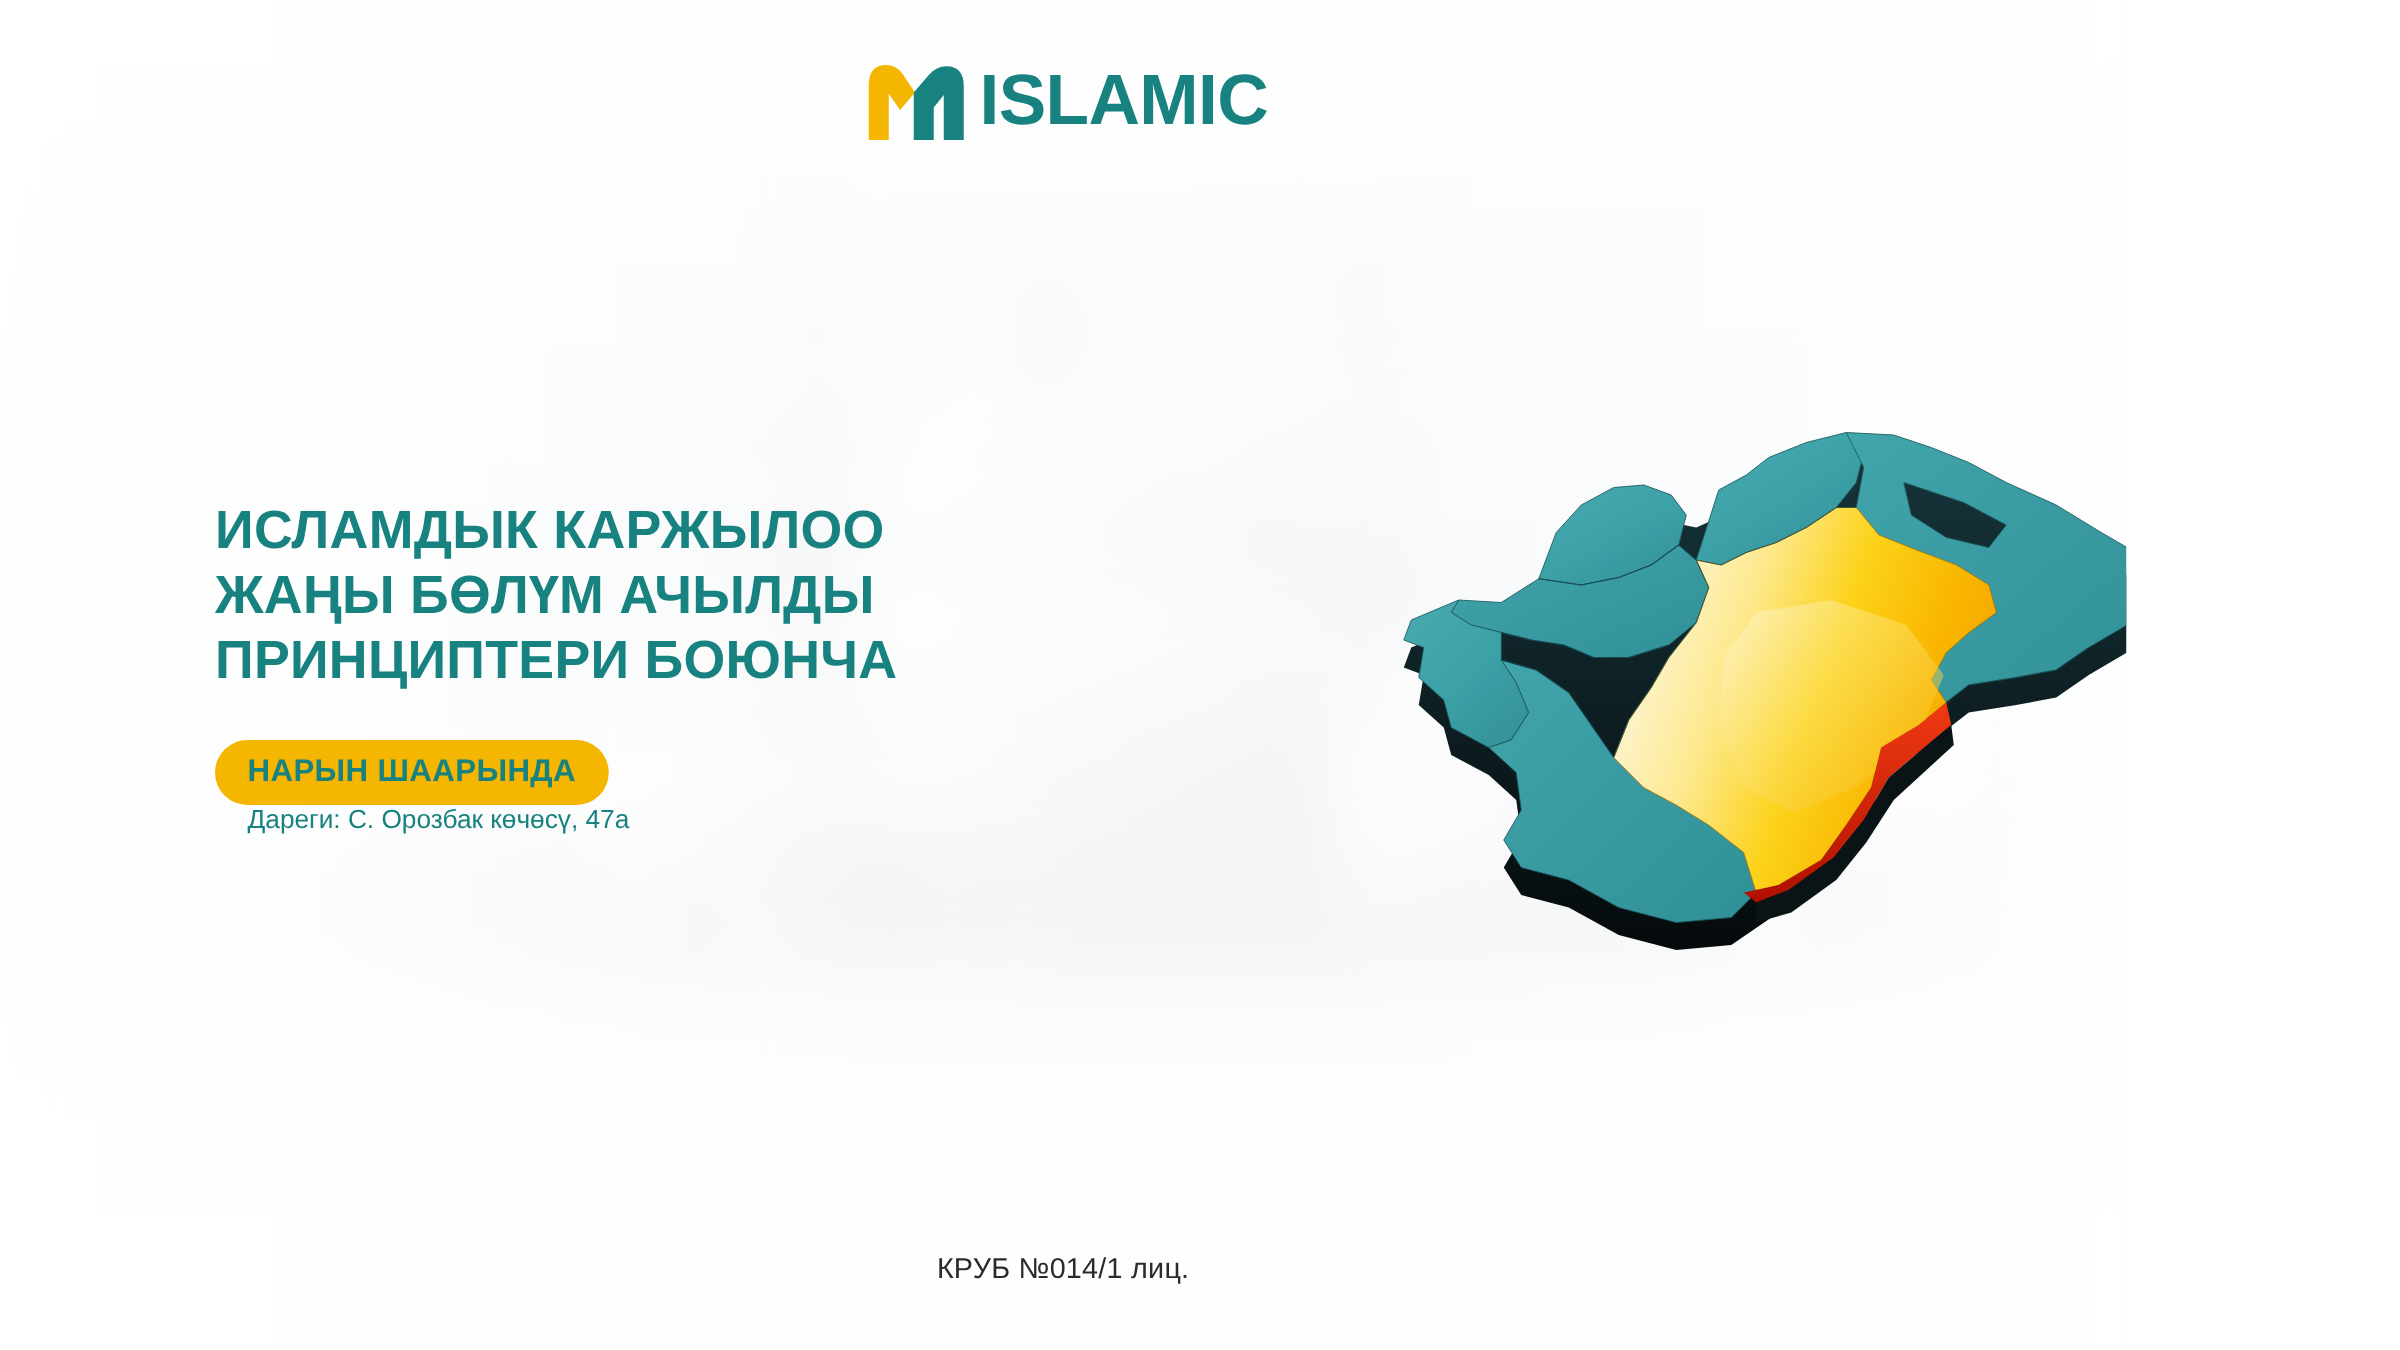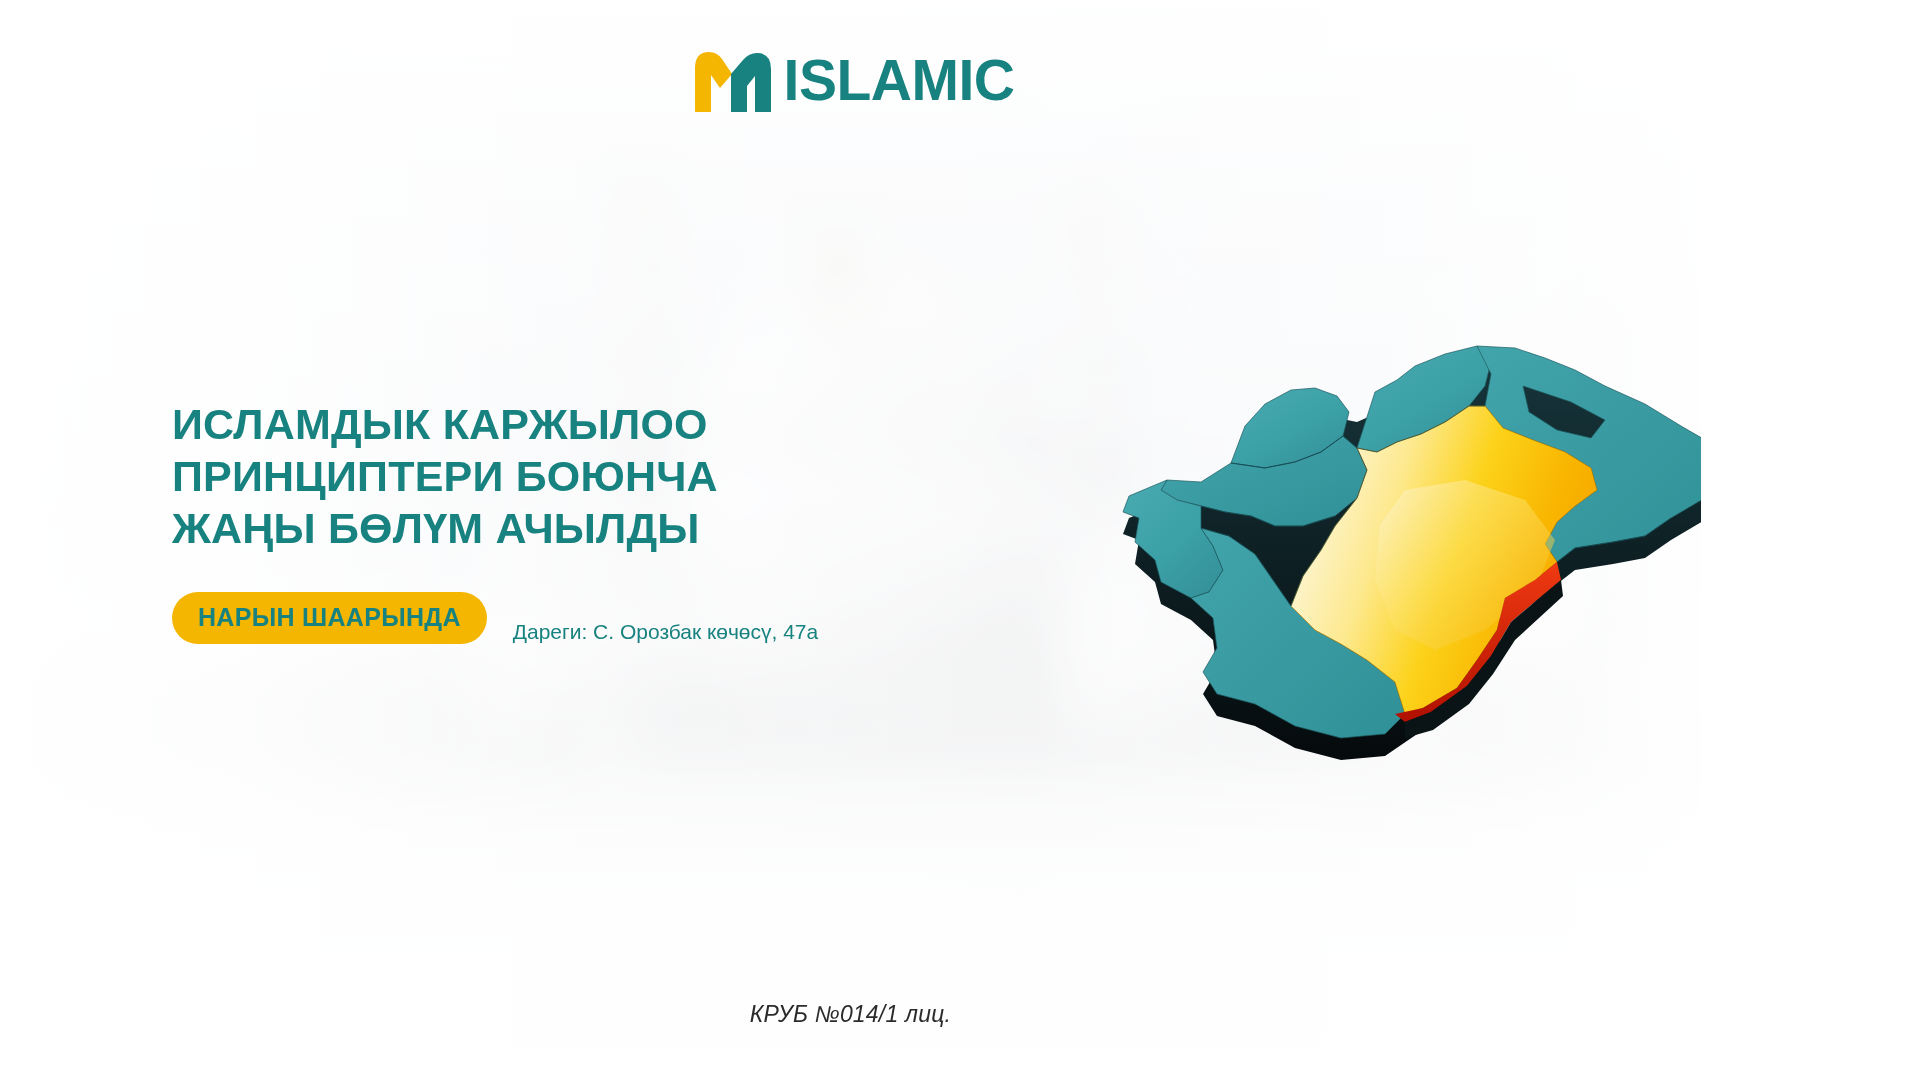--- a/index.html
+++ b/index.html
@@ -64,21 +64,21 @@
     font-size:43px;
     font-weight:bold;
     line-height:1.21;
     letter-spacing:0.2px;
     white-space:nowrap;
   }
   #headline .hl { display:block; }
 
   #subrow {
     margin-top:38px;
-    display:flex; align-items:flex-end;
+    display:flex; align-items:flex-start;flex-direction:column;
   }
   #city-badge {
     background:#f4b600;
     color:#17827f;
     font-size:25px; font-weight:bold;
     letter-spacing:0.3px;
     padding:13px 26px 14px;
     border-radius:30px;
     white-space:nowrap;
     line-height:1;
@@ -103,21 +103,20 @@
   #footer {
     position:absolute;
     left:0; right:0; bottom:52px;
     text-align:center;
     z-index:6;
   }
   #license {
     color:#2b2b2b;
     font-size:23px;
     letter-spacing:0.2px;
-    font-style:italic;
   }
 </style>
 </head>
 <body>
 
 <div id="banner">
 
   <div id="bg-photo">
     <svg viewBox="0 0 1920 1080" preserveAspectRatio="xMidYMid slice">
       <defs>
@@ -239,22 +238,22 @@
           <path d="M64 2 A20 20 0 1 0 64 42 A15.5 15.5 0 1 1 64 2 Z" fill="#f4b600" transform="translate(-6,-2) rotate(18 54 22)"></path>
         </svg>
       </span>
       <span class="logo-word">ISLAMIC</span>
     </div>
   </div>
 
   <div id="copy">
     <div id="headline">
       <span class="hl">ИСЛАМДЫК КАРЖЫЛОО</span>
+      <span class="hl">ЖАҢЫ БӨЛҮМ АЧЫЛДЫ</span>
       <span class="hl">ПРИНЦИПТЕРИ БОЮНЧА</span>
-      <span class="hl">ЖАҢЫ БӨЛҮМ АЧЫЛДЫ</span>
     </div>
 
     <div id="subrow">
       <span id="city-badge">НАРЫН ШААРЫНДА</span>
       <span id="address">Дареги: С. Орозбак көчөсү, 47a</span>
     </div>
   </div>
 
   <div id="map-wrap">
     <svg viewBox="0 0 640 430" aria-hidden="true">

